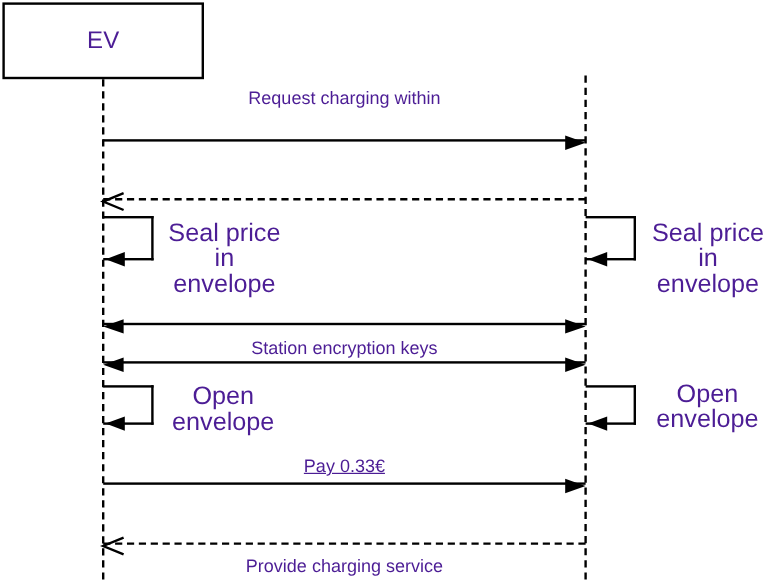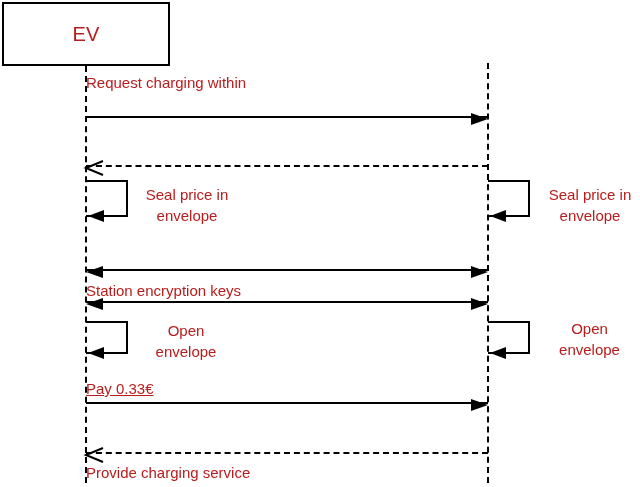--- a/index.html
+++ b/index.html
@@ -1,37 +1,37 @@
 <!DOCTYPE html>
 <html><head>
 <meta charset="utf-8">
 <style>
   html,body{margin:0;padding:0;background:#fff;}
   #canvas{
     position:relative;width:640px;height:487px;background:#ffffff;
-    font-family:"Liberation Sans","DejaVu Sans",sans-serif;color:#b91c1c;
+    font-family:"Liberation Sans","DejaVu Sans",sans-serif;color:#4c1d95;
     overflow:hidden;
   }
   .actor-box{
     position:absolute;border:2px solid #000;background:#fff;
     display:flex;align-items:center;justify-content:center;
     font-size:20px;letter-spacing:0.2px;
   }
   #actor-ev{left:2px;top:2px;width:164px;height:60px;}
   #actor-cs{left:403px;top:2px;width:170px;height:57px;}
   .lifeline{position:absolute;width:0;border-left:2px dashed #000;}
   #lifeline-ev{left:85px;top:66px;height:417px;}
   #lifeline-cs{left:487px;top:63px;height:420px;}
   .msg-text{
-    position:absolute;left:86px;width:402px;text-align:left;
+    position:absolute;left:86px;width:402px;text-align:center;
     font-size:15px;line-height:21px;white-space:nowrap;
   }
   .msg-text span{display:block;}
   .loop-text{
-    position:absolute;text-align:center;font-size:15px;line-height:21px;
+    position:absolute;text-align:center;font-size:21px;line-height:21px;
   }
   .loop-text span{display:block;}
   .arrow{position:absolute;left:86px;width:402px;height:0;border-top:2px solid #000;}
   .arrow.dashed{border-top-style:dashed;}
   .head-right{
     position:absolute;right:0;top:-5px;width:0;height:0;
     border-left:17px solid #000;border-top:6px solid transparent;border-bottom:6px solid transparent;
   }
   .head-left{
     position:absolute;left:0;top:-5px;width:0;height:0;

